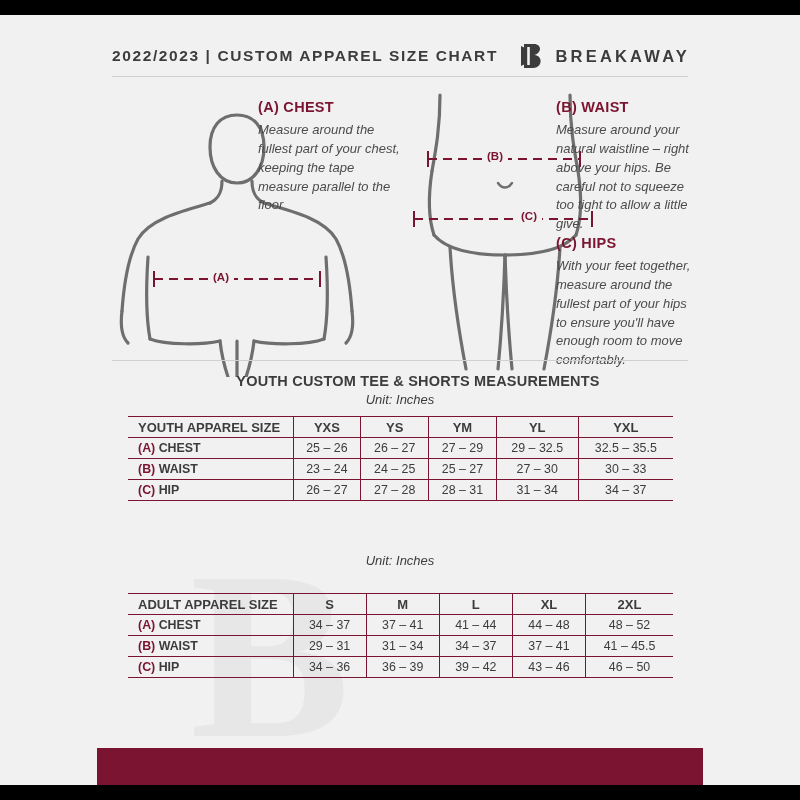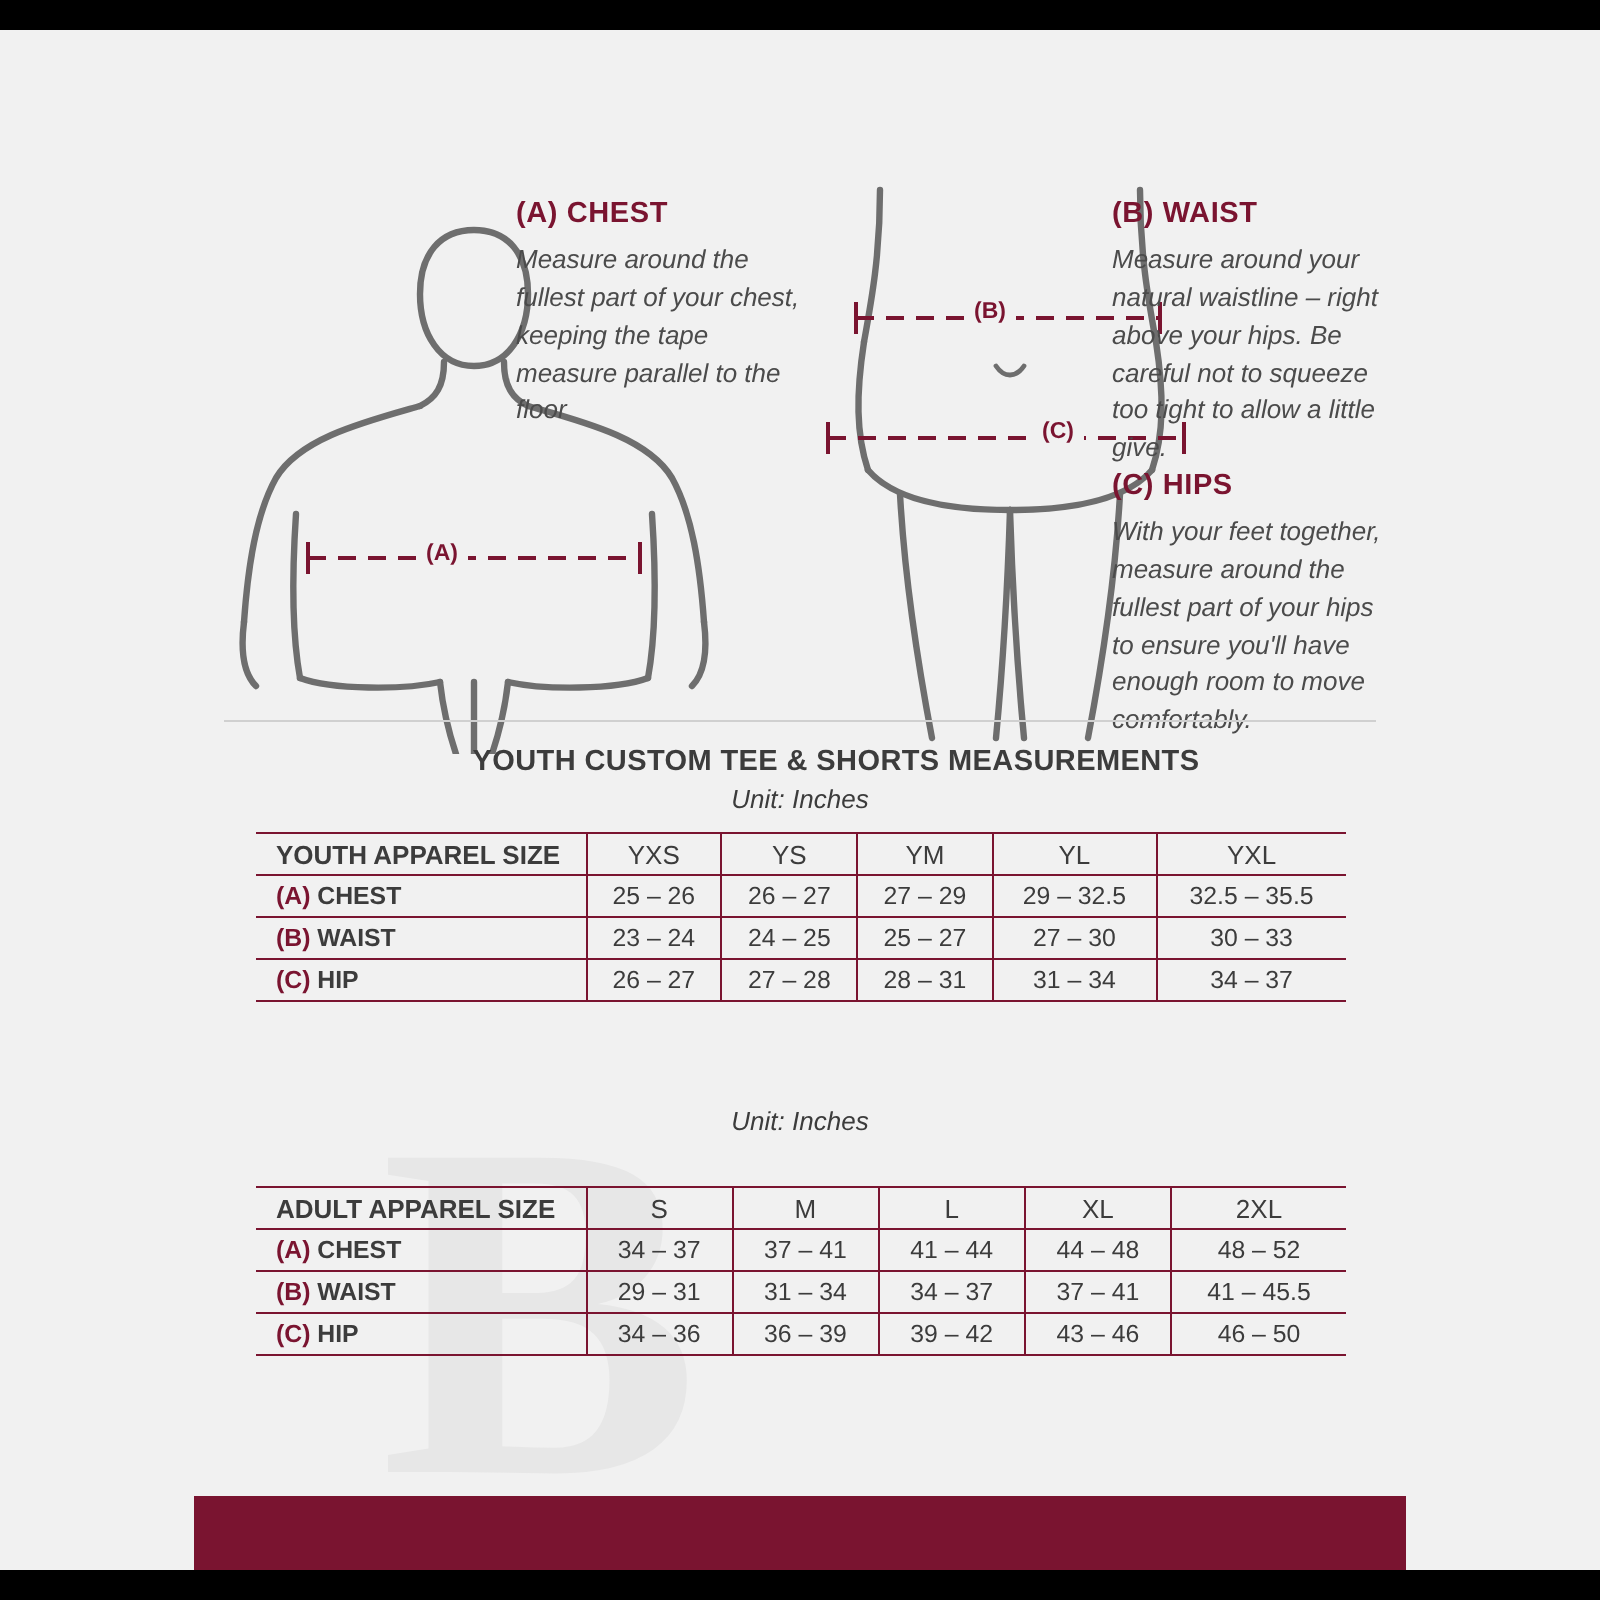--- a/index.html
+++ b/index.html
@@ -118,21 +118,21 @@
     color: #3c3c3c;
     text-align: center;
     padding: 0 4px;
   }
   th.rowhead, td.rowhead {
     text-align: left;
     padding-left: 10px;
     width: 165px;
     font-weight: bold;
   }
-  th { font-weight: normal; font-size: 13px; }
+  th { font-weight: bold; font-size: 13px; }
   td.rowhead { font-weight: bold; }
   .tag { color: #7a1430; }
   
   table tr > *:first-child { border-left: none; }
   table tr > *:last-child { border-right: none; }
 
   .footer-bar {
     position: absolute;
     left: 97px; top: 733px;
     width: 606px; height: 37px;
@@ -140,20 +140,32 @@
   }
 </style>
 </head>
 <body>
 
 <div id="page">
   <div class="sheet">
 
     <div class="watermark">B</div>
 
+    <div class="header">
+      <div class="header-title">2022/2023  |  CUSTOM APPAREL SIZE CHART</div>
+      <div class="brand">
+        <svg class="brand-mark" viewBox="0 0 20 26">
+          <path d="M3 1 L13 1 C17 1 19 3.5 19 6 C19 8.5 17 11 13.5 12 C17.5 12.6 19.6 15 19.6 18 C19.6 21.8 16.5 25 12 25 L3 25 Z" fill="#3c3c3c"></path>
+          <path d="M7.5 4 L7.5 22" stroke="#f1f1f1" stroke-width="2.6" fill="none"></path>
+          <path d="M0 3 L6 6 L6 20 L0 23 Z" fill="#3c3c3c"></path>
+        </svg>
+        <div class="brand-name">BREAKAWAY</div>
+      </div>
+      <div class="hr" style="top:61px;"></div>
+    </div>
 
     <div class="figures">
       <svg class="fig-svg" width="580" height="290" viewBox="0 0 580 290">
         <g fill="none" stroke="#6e6e6e" stroke-width="3.2" stroke-linecap="round" stroke-linejoin="round">
 
           <path d="M100 60 C100 40 110 28 127 28 C144 28 154 40 154 60 C154 80 144 96 127 96 C110 96 100 80 100 60 Z"></path>
 
           <path d="M112 94 C112 106 108 112 100 116"></path>
           <path d="M142 94 C142 106 146 112 154 116"></path>
 

